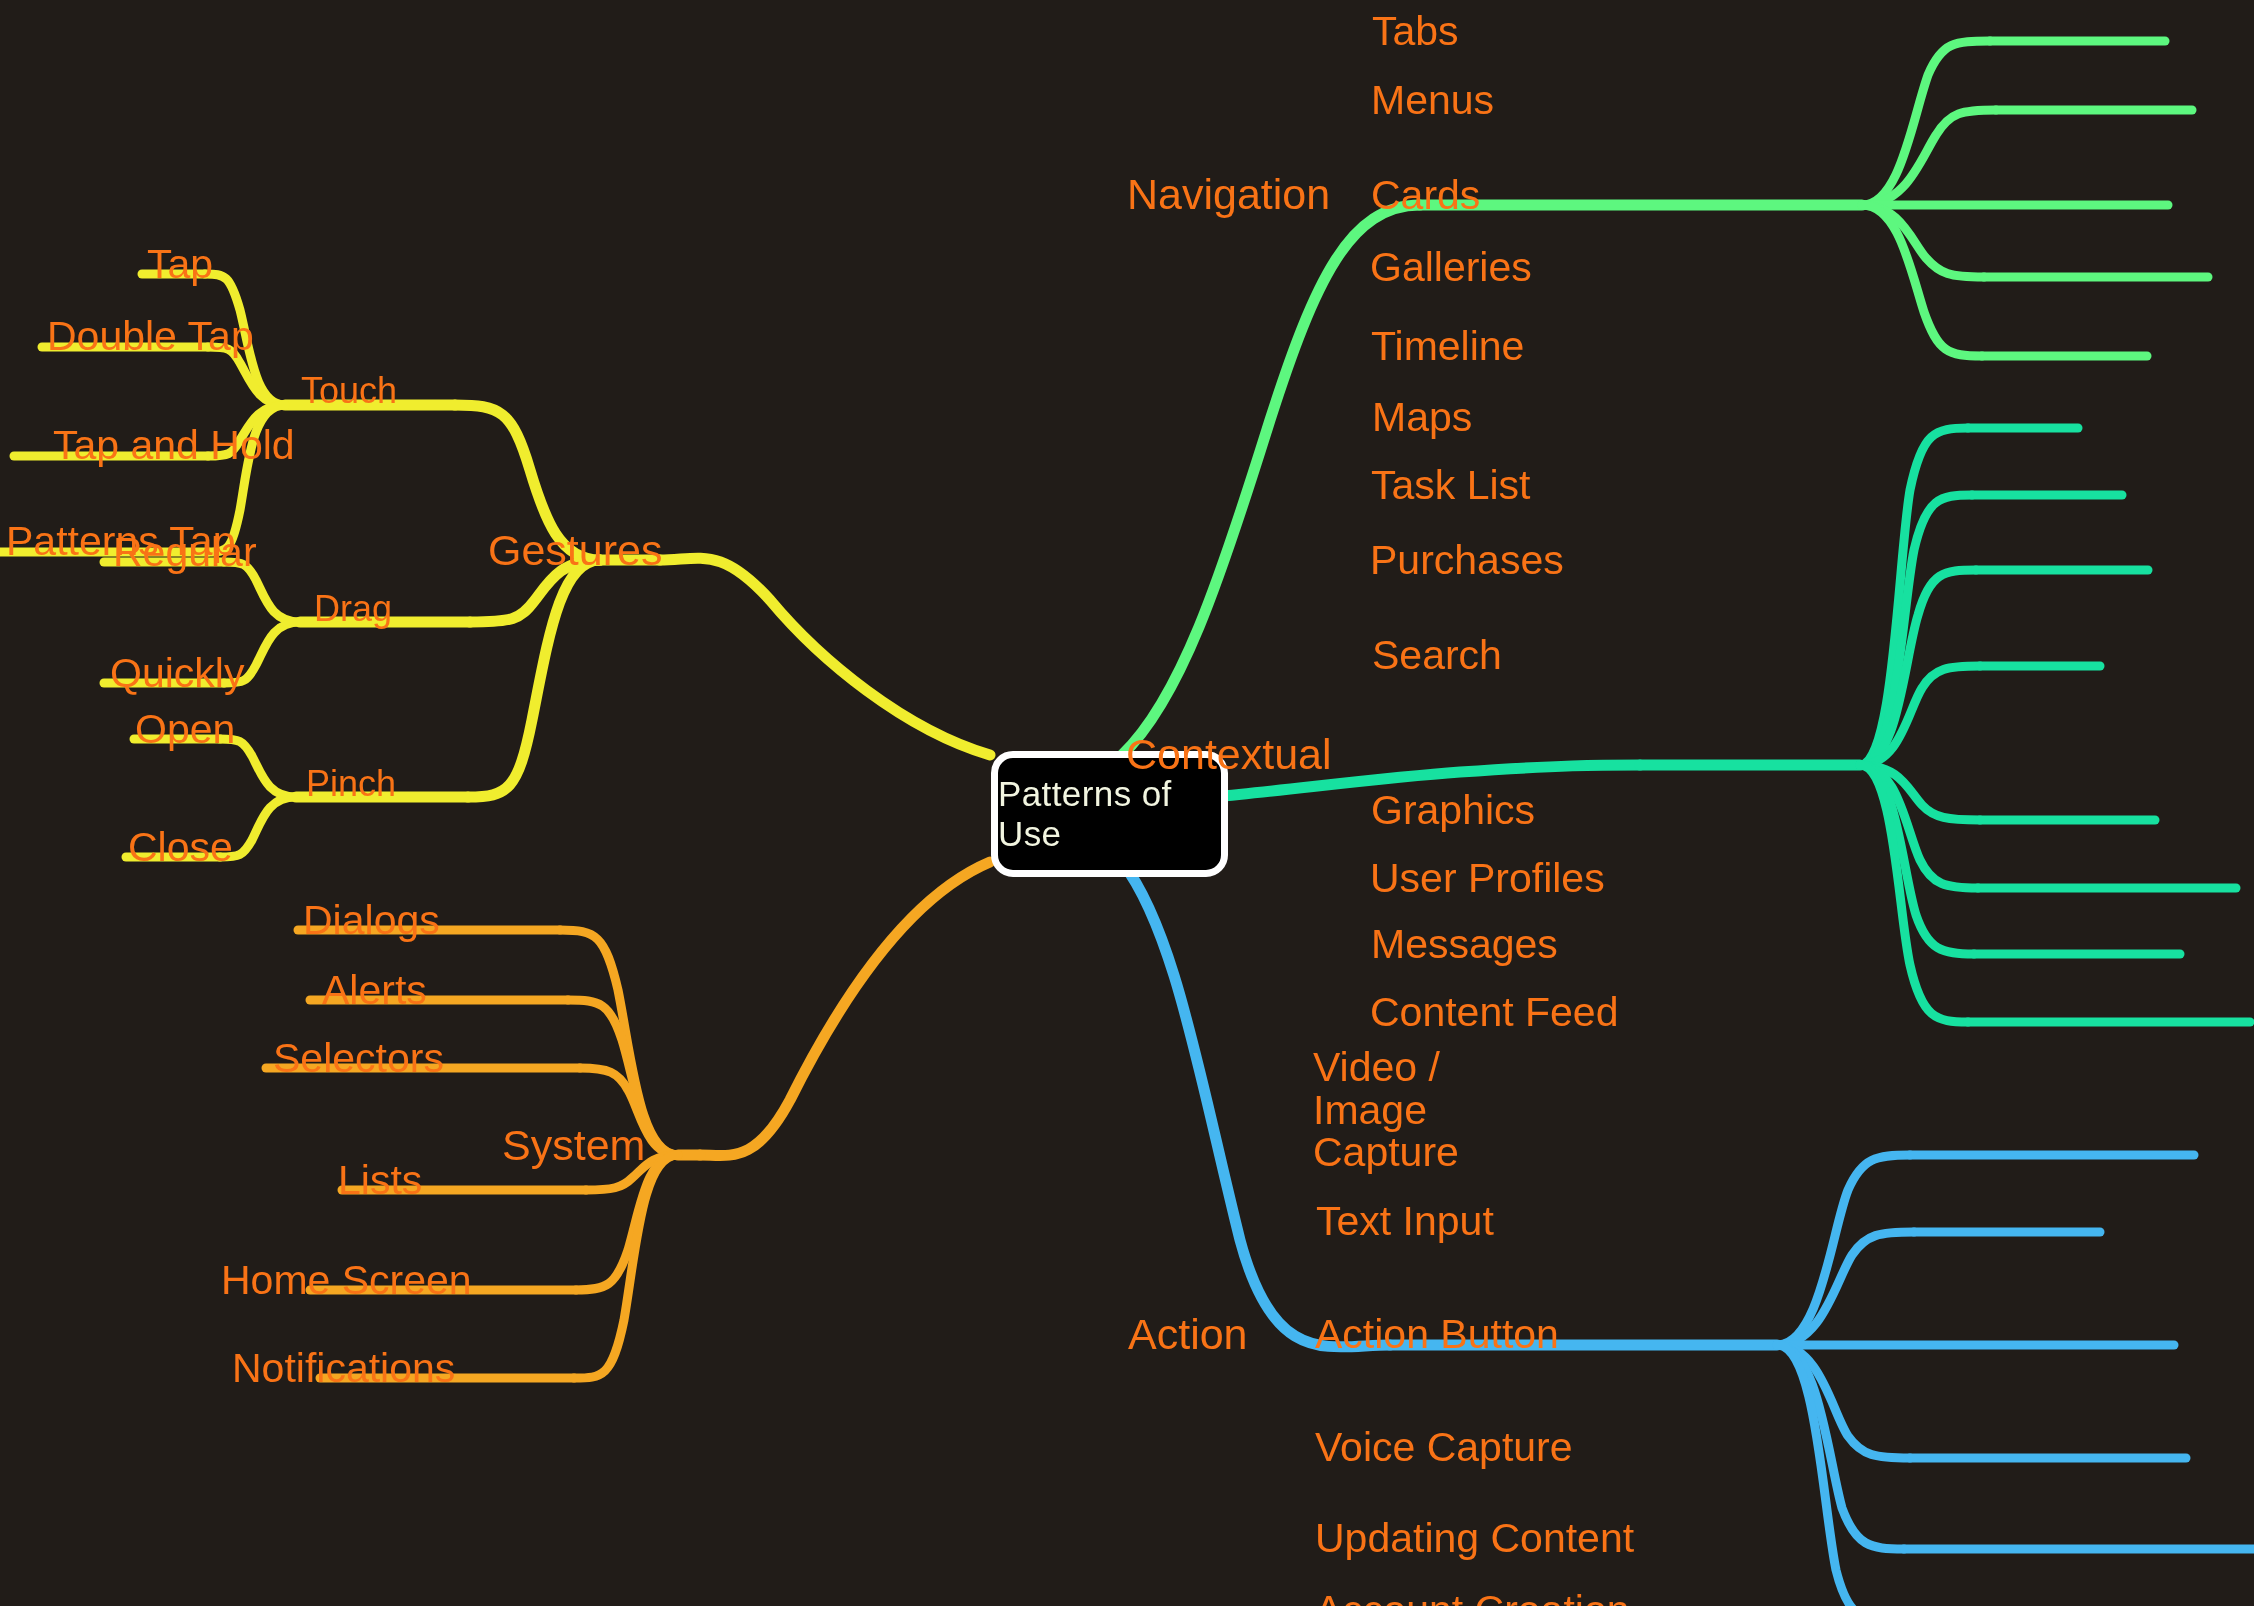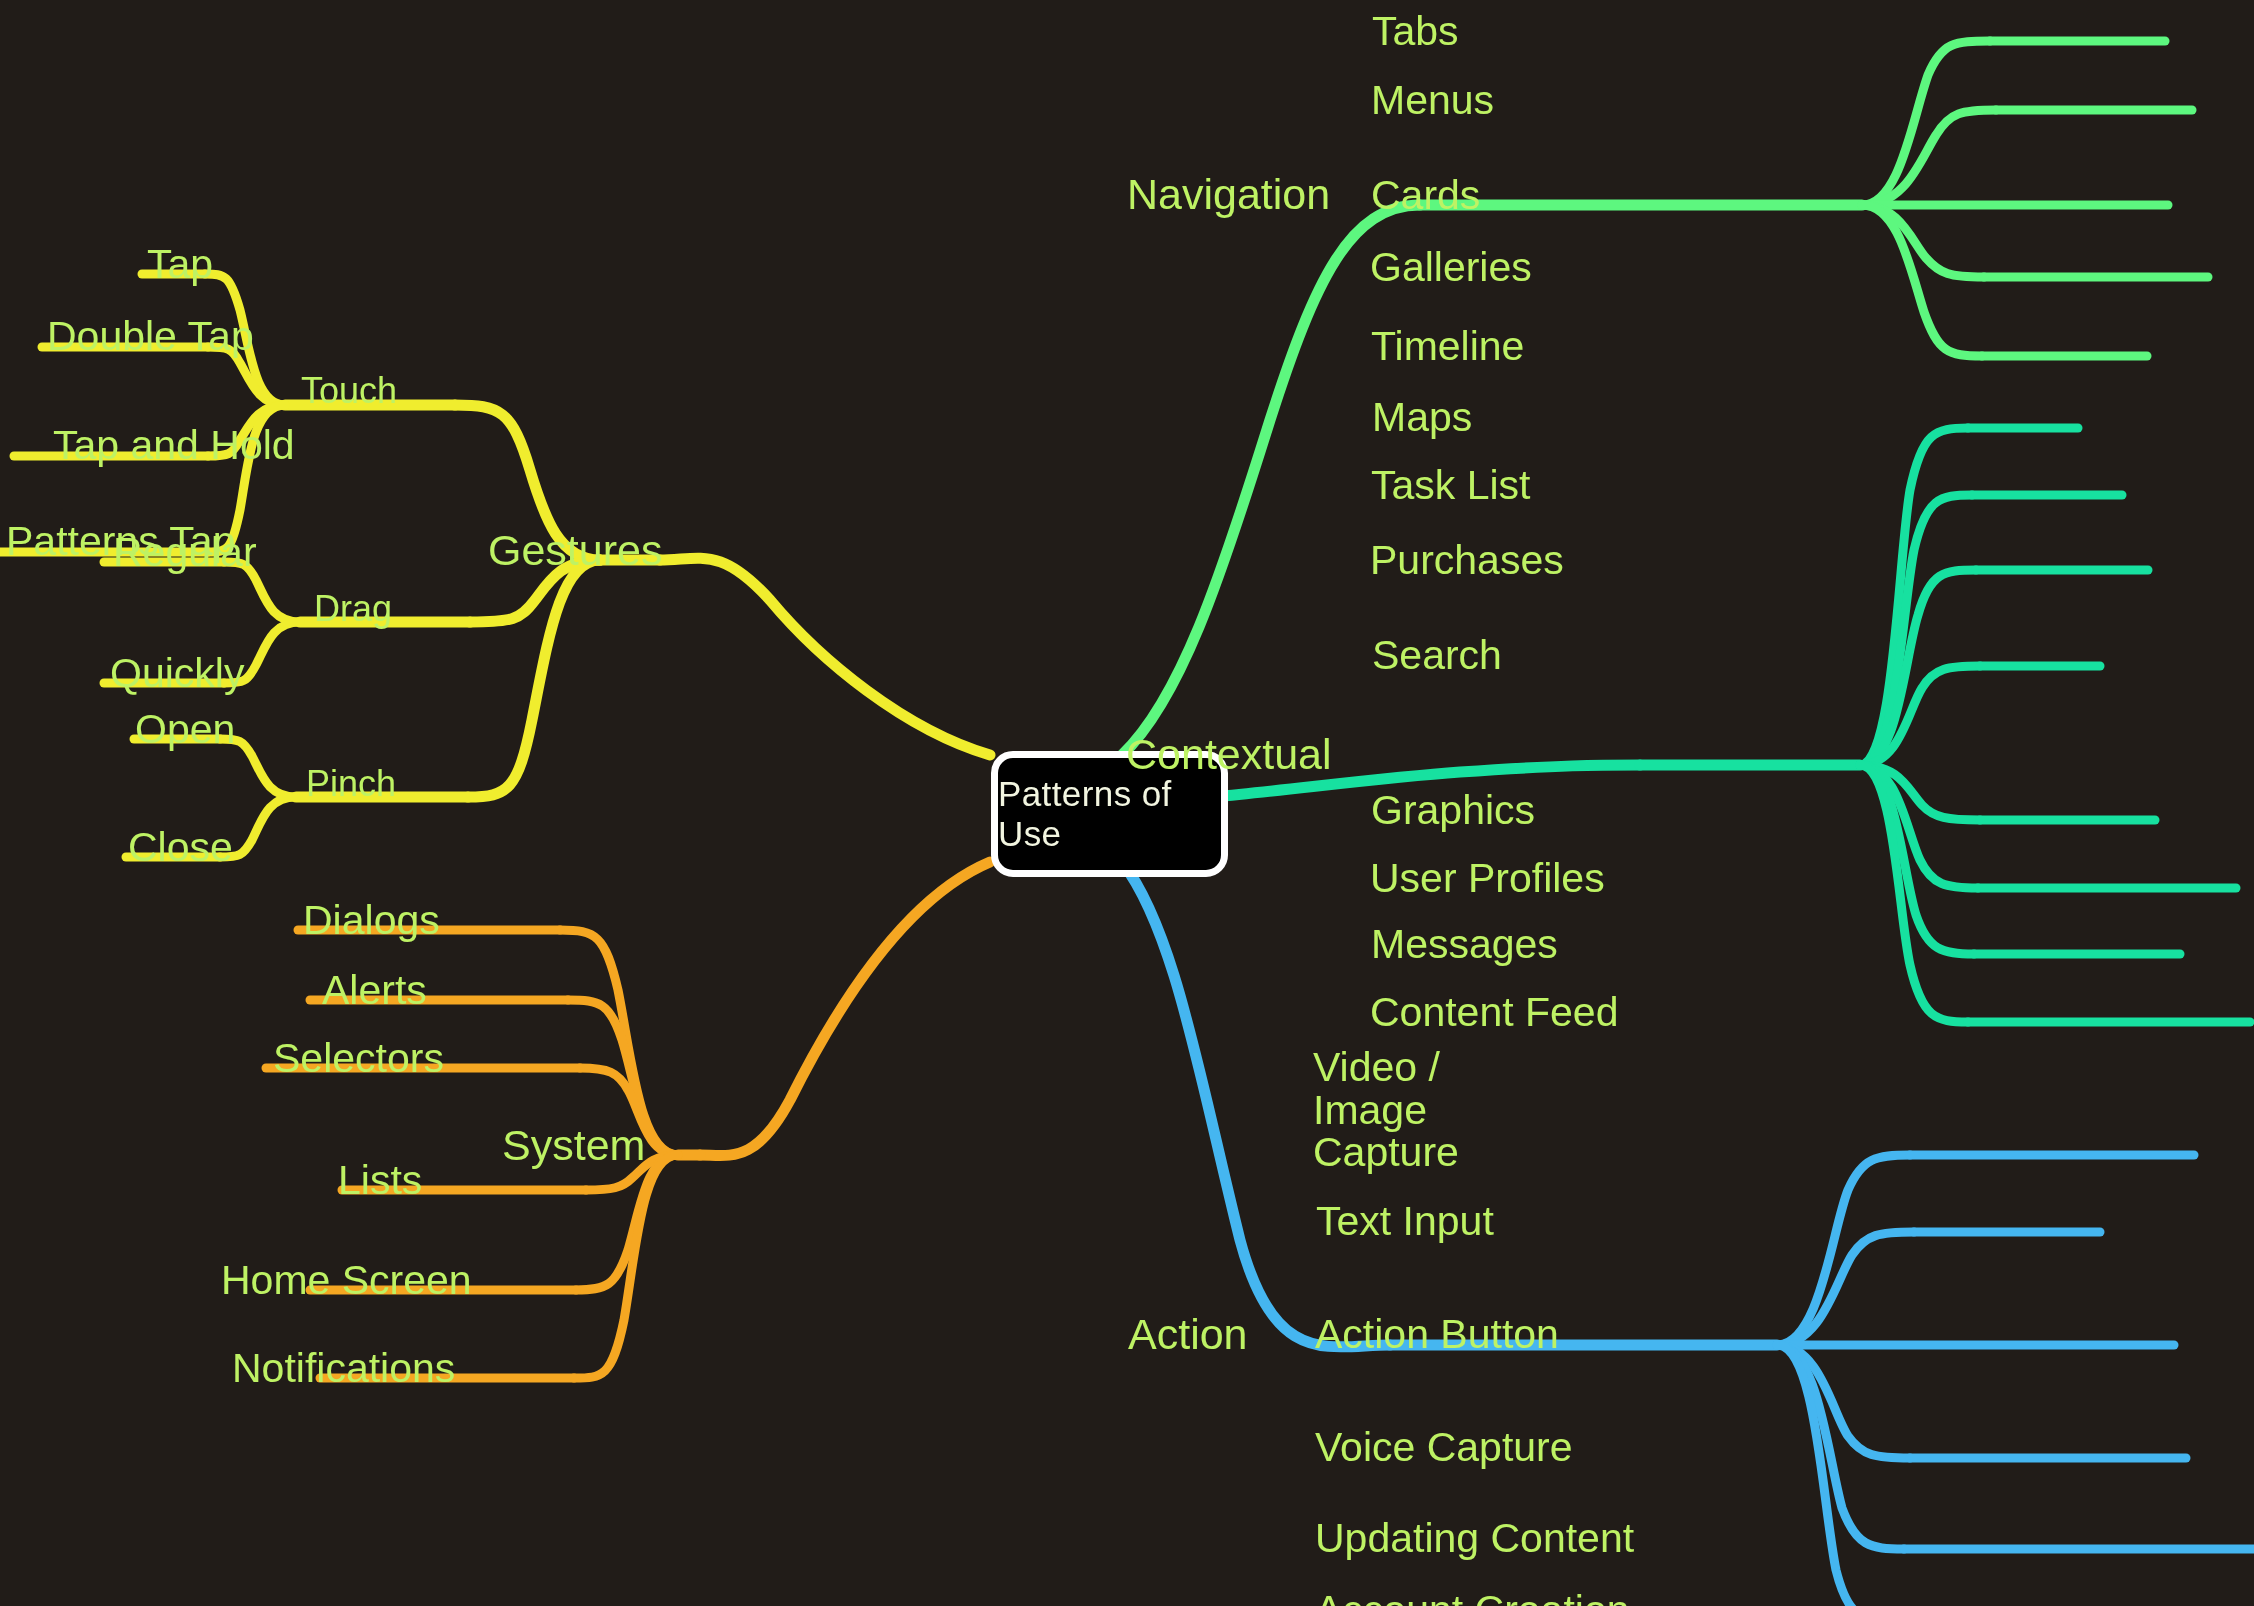--- a/index.html
+++ b/index.html
@@ -1,19 +1,19 @@
 <!DOCTYPE html>
 <html><head>
 <meta charset="utf-8">
 <style>
   html,body{margin:0;padding:0;background:#211c18;}
   #stage{position:relative;width:2254px;height:1606px;background:#211c18;overflow:hidden;
          font-family:"Liberation Sans",sans-serif;}
   svg.wires{position:absolute;left:0;top:0;width:2254px;height:1606px;}
-  .lbl{position:absolute;color:#bef264;white-space:nowrap;line-height:1.04;}
+  .lbl{position:absolute;color:#f97316;white-space:nowrap;line-height:1.04;}
   .lvl1{font-size:43px;}
   .lvl2{font-size:36px;}
   .lvl3{font-size:41px;}
   #center{position:absolute;background:#000;border:7px solid #ffffff;border-radius:22px;
           display:flex;align-items:center;justify-content:center;}
   #center span{color:#f2f5e0;font-size:35px;letter-spacing:.4px;}
 </style>
 </head>
 <body>
 

